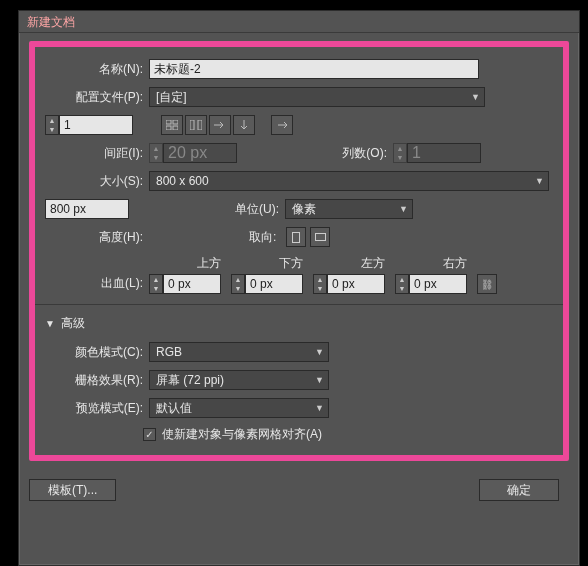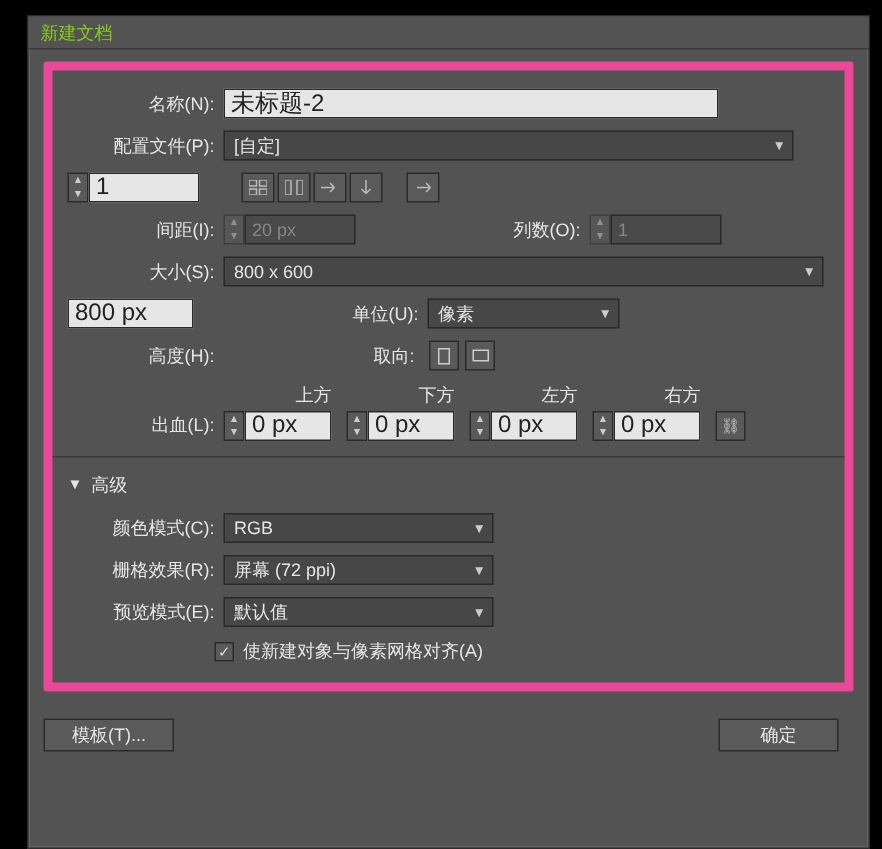--- a/index.html
+++ b/index.html
@@ -2,39 +2,39 @@
 <html><head>
 <meta charset="utf-8">
 <style>
   * { box-sizing: border-box; margin: 0; padding: 0; }
   html, body { width: 588px; height: 566px; background: #000; font-family: "Microsoft YaHei", sans-serif; font-size: 12px; color: #e6e6e6; }
   .dialog {
     position: absolute; left: 18px; top: 10px; width: 562px; height: 556px;
     background: #535353; border: 1px solid #2d2d2d; box-shadow: 0 0 0 1px #666 inset;
   }
   .title-bar {
-    height: 22px; line-height: 22px; padding-left: 8px; color: #84cc16;
+    height: 22px; line-height: 22px; padding-left: 8px; color: #fca5a5;
     background: #535353; border-bottom: 1px solid #3a3a3a;
   }
   .content { position: relative; padding: 8px 10px; }
   .group {
     border: 6px solid #ec4899; border-radius: 2px; padding: 12px 10px 10px 10px;
     position: relative;
   }
   .row { display: flex; align-items: center; margin-bottom: 8px; }
   .lbl { text-align: right; margin-right: 6px; white-space: nowrap; }
   .lbl-w { width: 98px; }
   .lbl-w2 { width: 60px; }
   .input-text {
     background: #e6e6e6; color: #222; border: 1px solid #2a2a2a; height: 20px;
-    padding: 0 4px; font-size: 16px;
+    padding: 0 4px; font-size: 12px;
   }
   .input-dark {
     background: #4a4a4a; color: #888; border: 1px solid #2a2a2a; height: 20px;
-    padding: 0 4px; font-size: 12px;
+    padding: 0 4px; font-size: 16px;
   }
   .select {
     background: #474747; color: #e6e6e6; border: 1px solid #2a2a2a; height: 20px;
     display: flex; align-items: center; justify-content: space-between; padding: 0 4px 0 6px;
   }
   .select .arrow { font-size: 9px; color: #ccc; }
   .spin {
     display: inline-flex; align-items: center;
   }
   .spin-btns {
@@ -77,21 +77,21 @@
   <div class="content">
     <div class="group">
 
       <div class="row">
         <span class="lbl lbl-w">名称(N):</span>
         <input class="input-text" style="width: 330px;" value="未标题-2">
       </div>
 
       <div class="row">
         <span class="lbl lbl-w">配置文件(P):</span>
-        <div class="select" style="width:380px">
+        <div class="select" style="width:336px">
           <span>[自定]</span>
           <span class="arrow">▼</span>
         </div>
       </div>
 
       <div class="row">
         <div class="spin">
           <div class="spin-btns">
               <span>▲</span>
               <span>▼</span>

